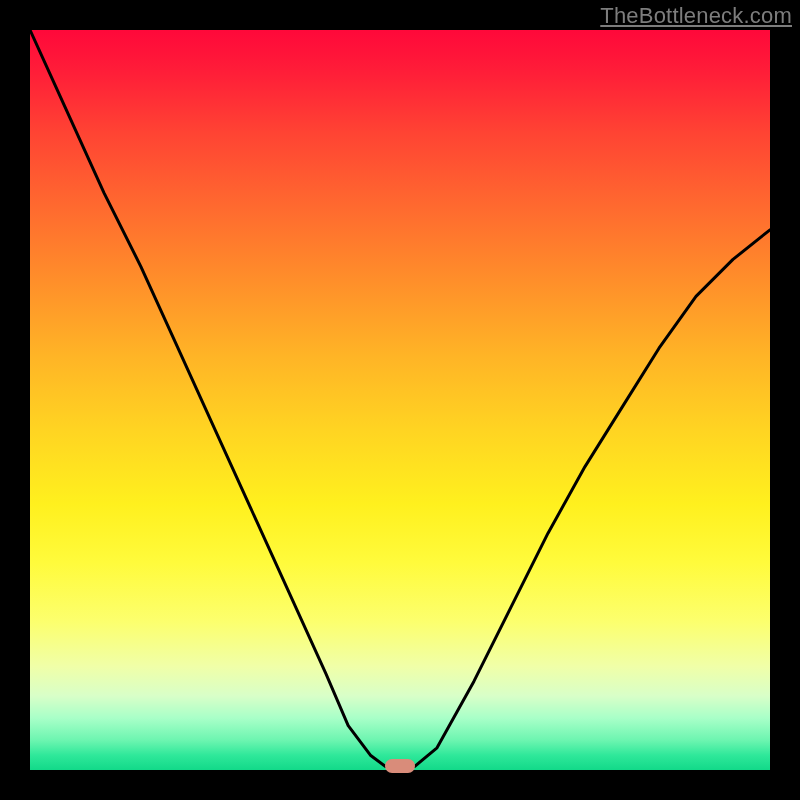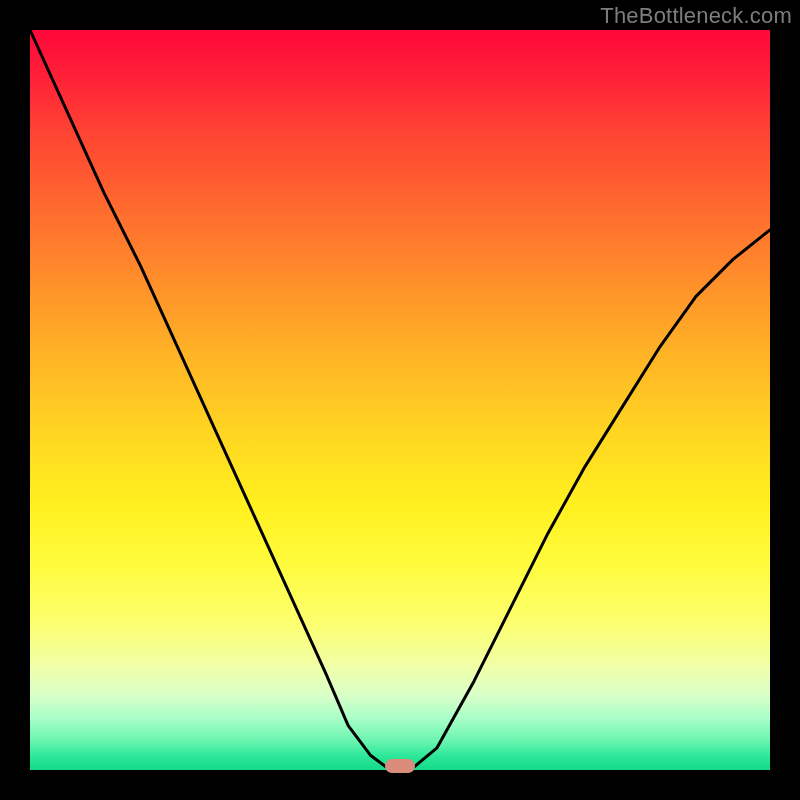--- a/index.html
+++ b/index.html
@@ -60,20 +60,21 @@
     transform: translate(-50%, -50%);
   }
   .watermark {
     position: absolute;
     top: 3px;
     right: 8px;
     color: #7d7d7d;
     font-size: 22px;
     font-weight: 500;
     letter-spacing: 0.2px;
+    text-decoration: underline;
   }
 </style>
 </head>
 <body>
 
 <div class="frame">
   <div class="watermark">TheBottleneck.com</div>
 
   <div class="plot">
     <svg class="curve-svg" viewBox="0 0 740 740" preserveAspectRatio="none">

